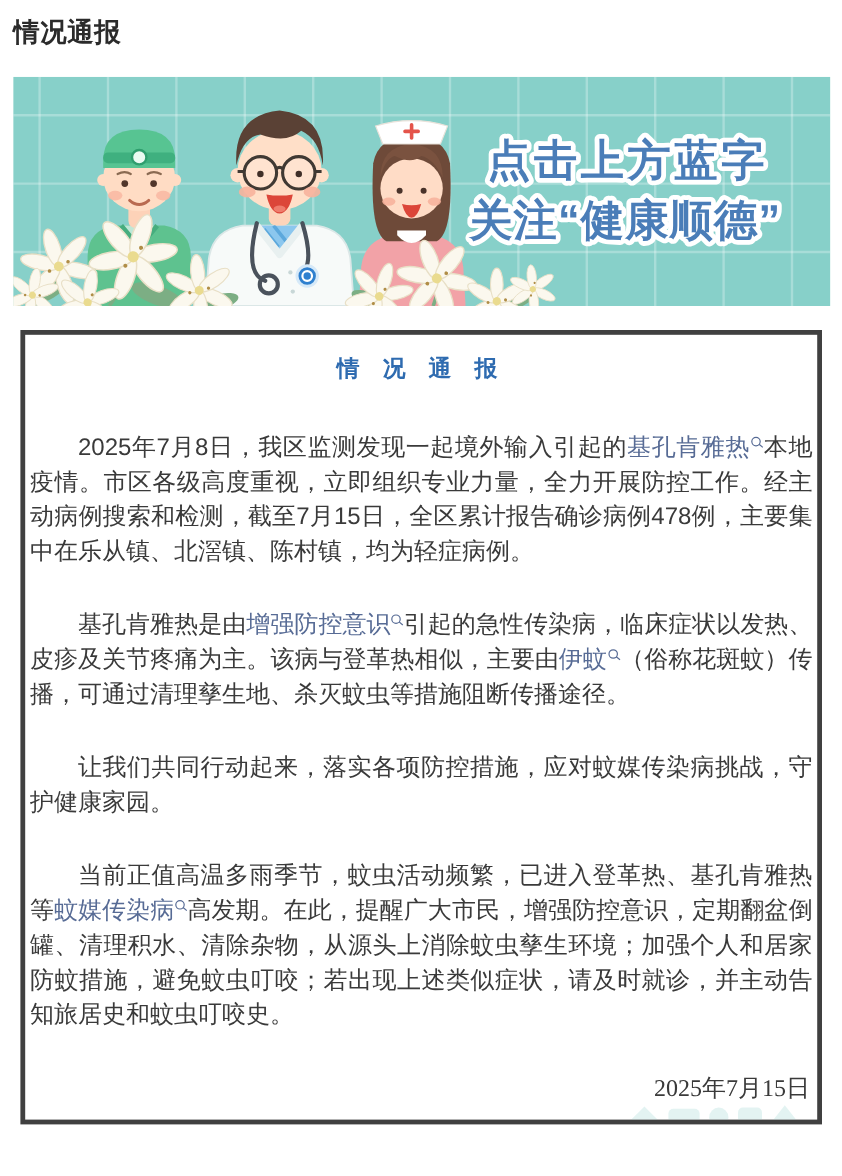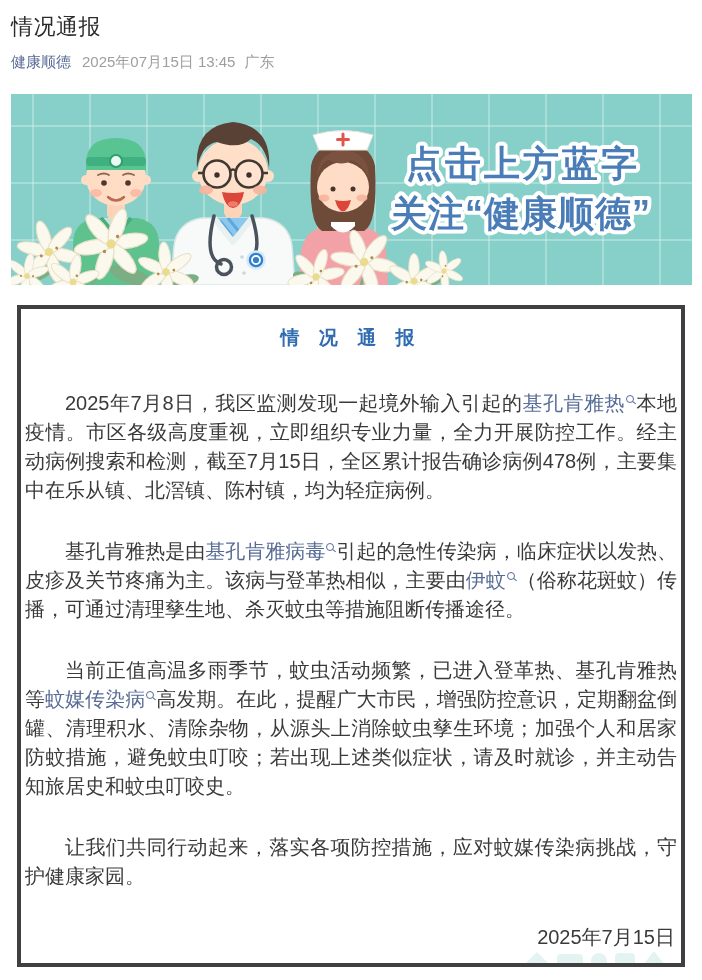--- a/index.html
+++ b/index.html
@@ -4,21 +4,21 @@
 <style>
   html,body{margin:0;padding:0;}
   body{
     width:702px;height:980px;background:#ffffff;overflow:hidden;
     font-family:"Liberation Sans","DejaVu Sans",sans-serif;
     -webkit-font-smoothing:antialiased;
   }
   .page{padding:0 11px;}
   
   .article-title{
-    font-size:22px;font-weight:normal;color:#2b2b2b;
+    font-size:22px;font-weight:bold;color:#2b2b2b;
     margin:12px 0 0;line-height:30px;letter-spacing:0.5px;
   }
   .byline{margin-top:10px;font-size:15px;color:#9e9e9e;line-height:20px;}
   .byline .acct{color:#576b95;margin-right:11px;}
   .byline .loc{margin-left:9px;}
   
   .banner{display:block;margin-top:22px;width:681px;height:191px;}
   
   .notice-box{
     box-sizing:border-box;position:relative;overflow:hidden;
@@ -29,44 +29,41 @@
   .notice-title{
     text-align:center;font-size:19px;line-height:26px;font-weight:bold;
     color:#2e6bb0;letter-spacing:7px;margin:0 0 38px;
   }
   .para{
     font-size:20px;line-height:29px;color:#3a3a3a;
     margin:0 0 32px;text-align:justify;
   }
   .para.body{text-indent:2em;}
   .para.signature{text-align:right;text-indent:0;margin:64px 2px 0;}
-  .para.date{text-align:right;text-indent:0;margin:4px 2px 0;}
+  .para.date{text-align:right;text-indent:0;margin:4px 2px 0;font-family:Liberation Serif, serif;}
   a.tlink{color:#576b95;text-decoration:none;cursor:pointer;}
   
   .qico{
     display:inline-block;width:6px;height:6px;
     border:1.4px solid #576b95;border-radius:50%;
     position:relative;top:-7px;margin:0 2px 0 1px;
   }
   .qico::after{
     content:"";position:absolute;width:4px;height:1.4px;background:#576b95;
     right:-3px;bottom:-1px;transform:rotate(40deg);
   }
   .watermark{position:absolute;right:8px;bottom:-5px;opacity:0.55;}
 </style>
 </head>
 <body>
 
 <div class="page">
 
   <h1 class="article-title">情况通报</h1>
 
-  <div class="byline">
-    <span class="acct">健康顺德</span><span class="dt">2025年07月15日 13:45</span><span class="loc">广东</span>
-  </div>
 
   <svg class="banner" viewBox="0 0 681 191" xmlns="http://www.w3.org/2000/svg">
     <rect x="0" y="0" width="681" height="191" fill="#87d0c9"></rect>
 
     <g stroke="#ffffff" stroke-opacity="0.28" stroke-width="2">
       <line x1="22" y1="0" x2="22" y2="191"></line>
         <line x1="79" y1="0" x2="79" y2="191"></line>
       <line x1="136" y1="0" x2="136" y2="191"></line>
         <line x1="193" y1="0" x2="193" y2="191"></line>
       <line x1="250" y1="0" x2="250" y2="191"></line>
@@ -190,23 +187,23 @@
     <g font-weight="bold" fill="#4a7db8" stroke="#ffffff" stroke-width="8" paint-order="stroke" stroke-linejoin="round">
       <text x="512" y="82" font-size="36" letter-spacing="3" text-anchor="middle">点击上方蓝字</text>
       <text x="510" y="132" font-size="36" letter-spacing="1" text-anchor="middle">关注“健康顺德”</text>
     </g>
   </svg>
 
   <div class="notice-box">
     <h2 class="notice-title">情 况 通 报</h2>
     <div>
         <p class="para body">2025年7月8日，我区监测发现一起境外输入引起的<a class="tlink">基孔肯雅热</a><span class="qico"></span>本地疫情。市区各级高度重视，立即组织专业力量，全力开展防控工作。经主动病例搜索和检测，截至7月15日，全区累计报告确诊病例478例，主要集中在乐从镇、北滘镇、陈村镇，均为轻症病例。</p>
-        <p class="para body">基孔肯雅热是由<a class="tlink">基孔肯雅病毒</a><span class="qico"></span>引起的急性传染病，临床症状以发热、皮疹及关节疼痛为主。该病与登革热相似，主要由<a class="tlink">伊蚊</a><span class="qico"></span>（俗称花斑蚊）传播，可通过清理孳生地、杀灭蚊虫等措施阻断传播途径。</p>
+        <p class="para body">基孔肯雅热是由<a class="tlink">增强防控意识</a><span class="qico"></span>引起的急性传染病，临床症状以发热、皮疹及关节疼痛为主。该病与登革热相似，主要由<a class="tlink">伊蚊</a><span class="qico"></span>（俗称花斑蚊）传播，可通过清理孳生地、杀灭蚊虫等措施阻断传播途径。</p>
+        <p class="para body">让我们共同行动起来，落实各项防控措施，应对蚊媒传染病挑战，守护健康家园。</p>
         <p class="para body">当前正值高温多雨季节，蚊虫活动频繁，已进入登革热、基孔肯雅热等<a class="tlink">蚊媒传染病</a><span class="qico"></span>高发期。在此，提醒广大市民，增强防控意识，定期翻盆倒罐、清理积水、清除杂物，从源头上消除蚊虫孳生环境；加强个人和居家防蚊措施，避免蚊虫叮咬；若出现上述类似症状，请及时就诊，并主动告知旅居史和蚊虫叮咬史。</p>
-        <p class="para body">让我们共同行动起来，落实各项防控措施，应对蚊媒传染病挑战，守护健康家园。</p>
         <p class="para date">2025年7月15日</p>
       </div>
     <svg class="watermark" width="150" height="22" viewBox="0 0 150 22" xmlns="http://www.w3.org/2000/svg">
       <g fill="#6fc4be" opacity="0.35">
         <path d="M2 18 L14 6 L26 18 Z"></path>
         <rect x="34" y="8" width="26" height="12" rx="4"></rect>
         <circle cx="76" cy="15" r="8"></circle>
         <rect x="92" y="7" width="20" height="13" rx="4"></rect>
         <path d="M120 19 L131 5 L142 19 Z"></path>
       </g>

